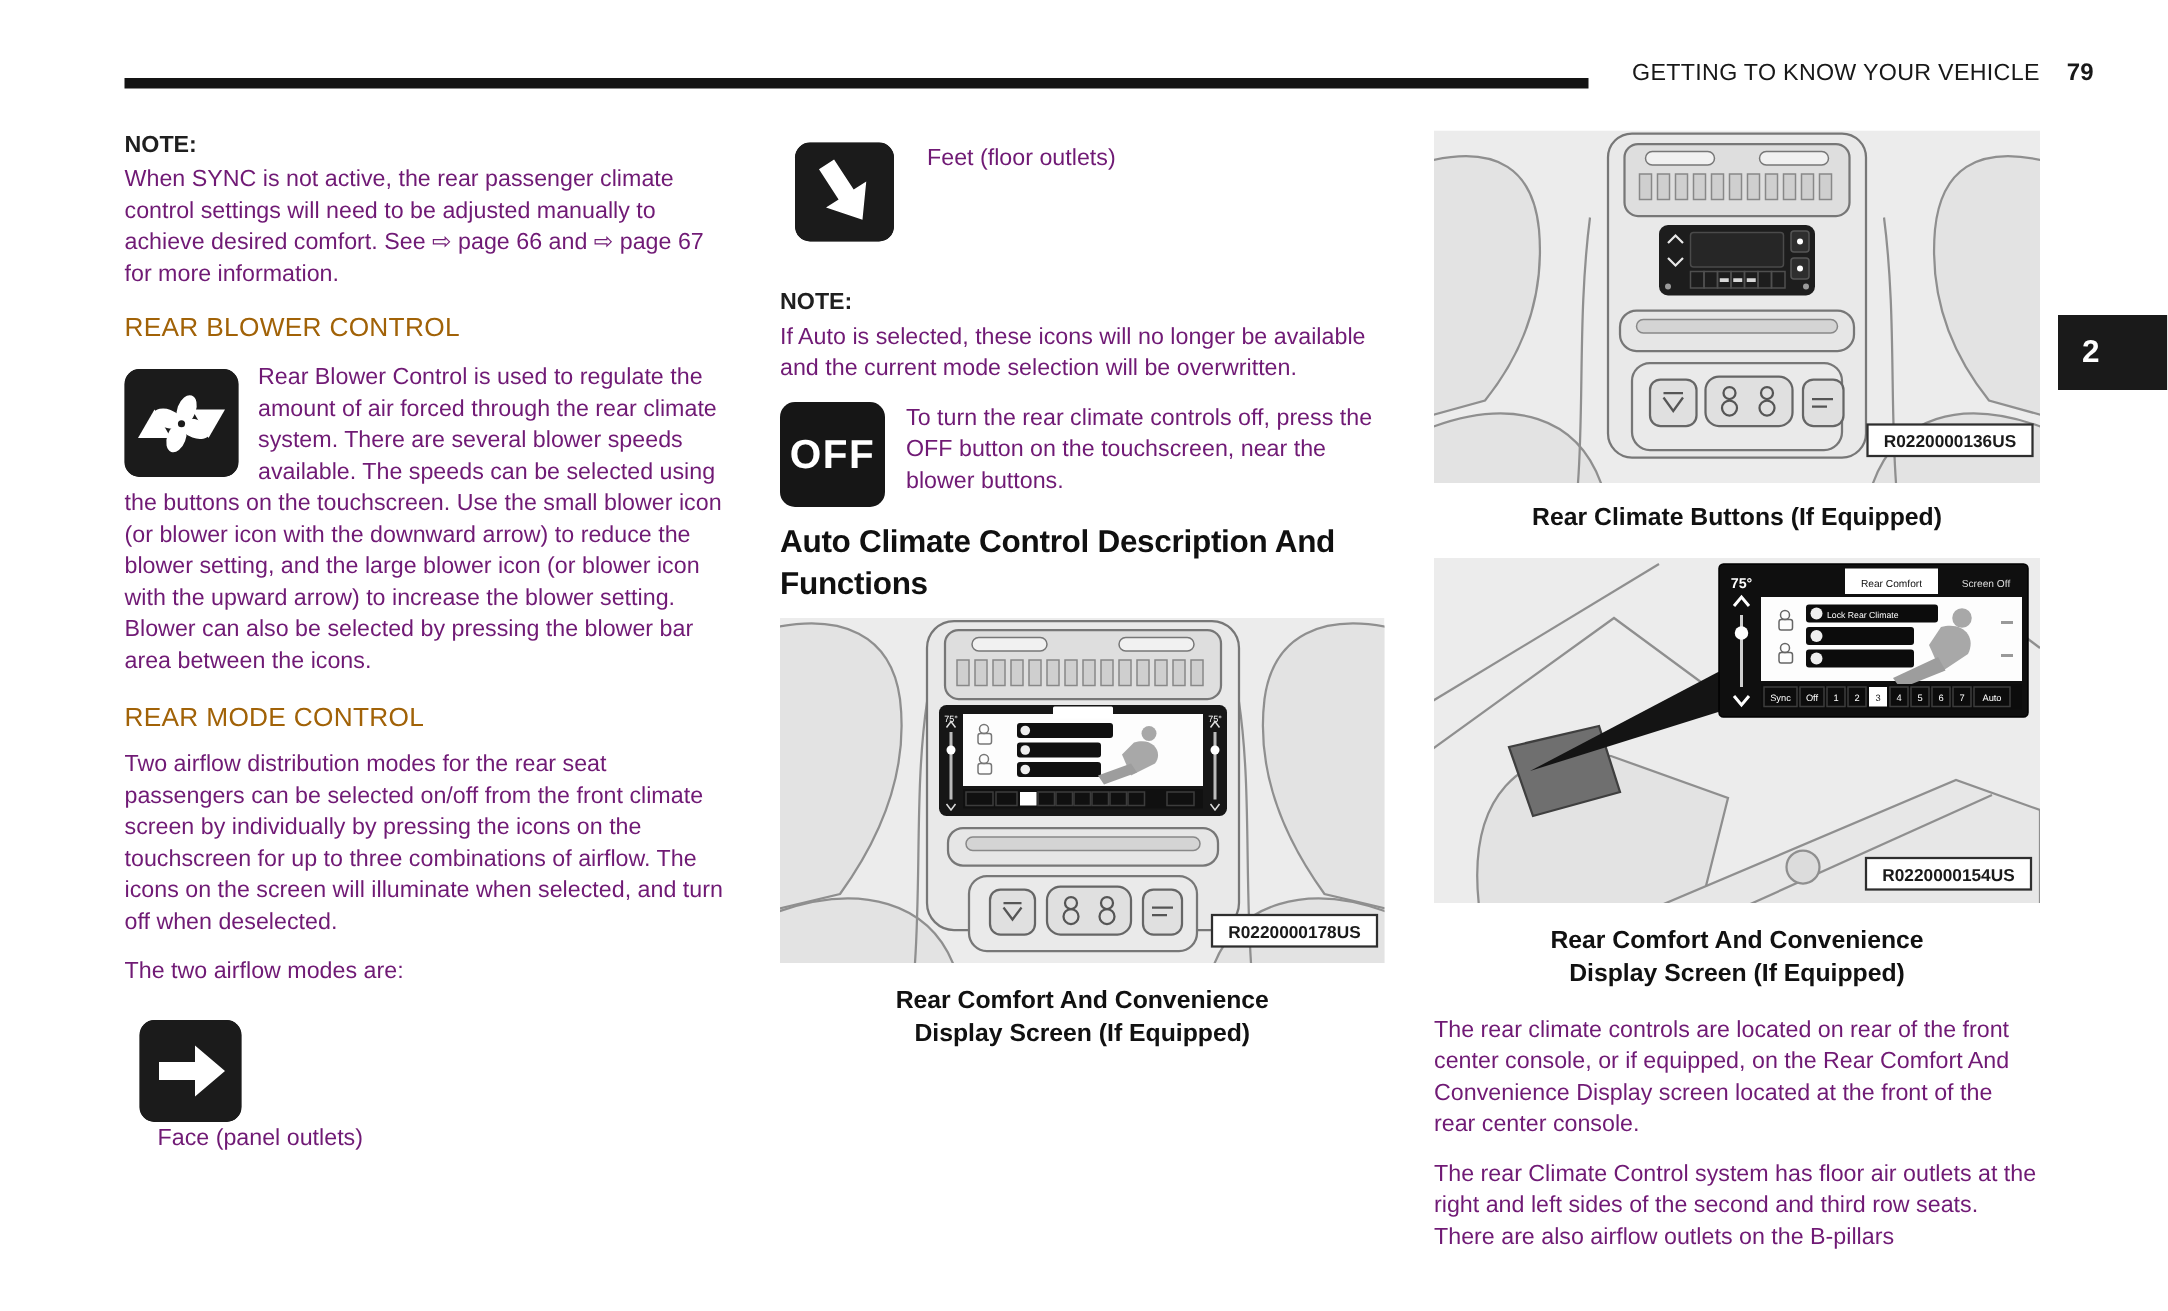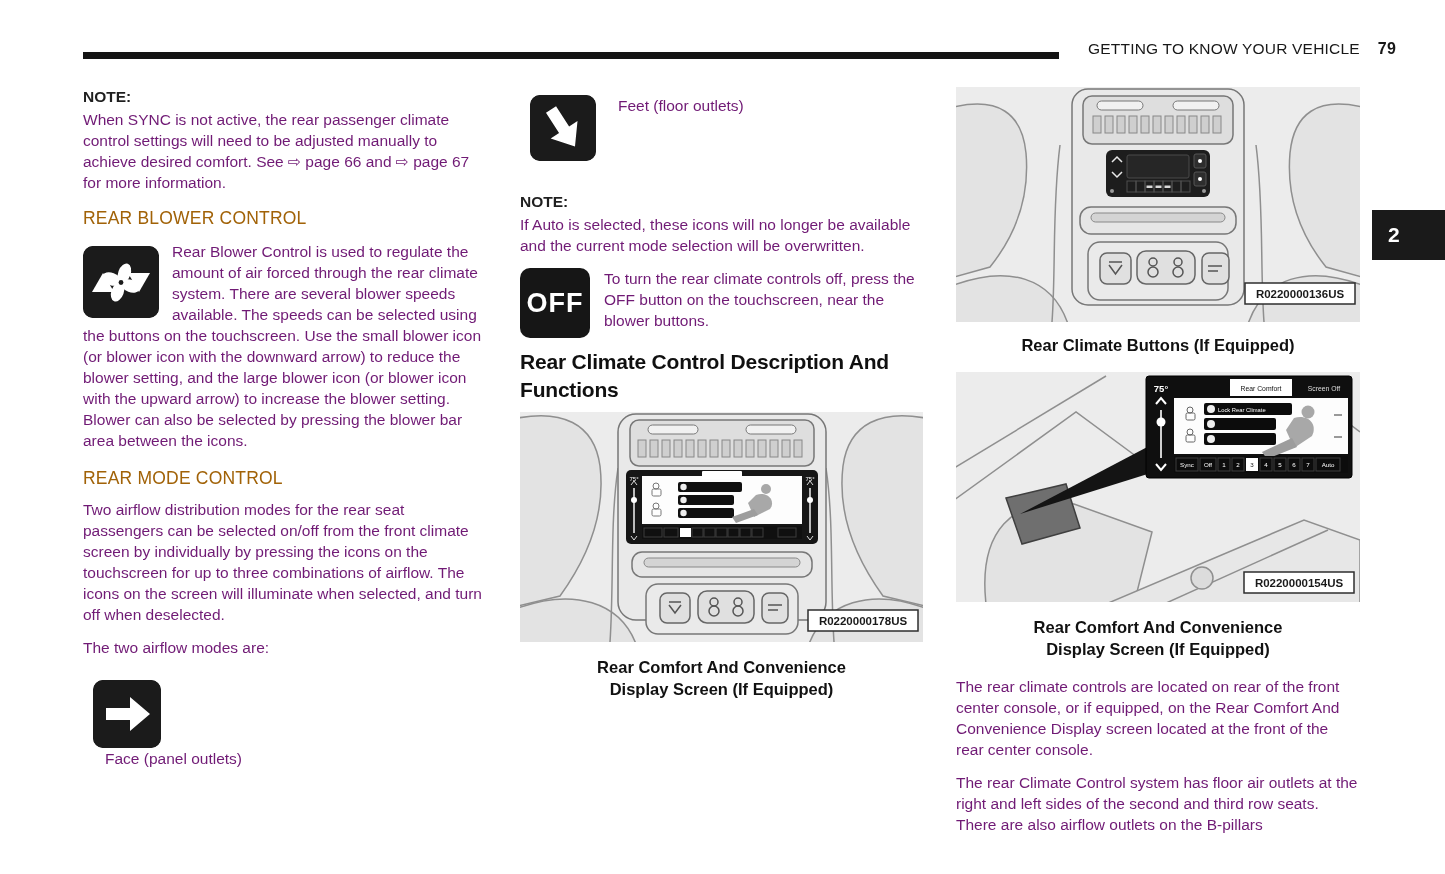--- a/index.html
+++ b/index.html
@@ -94,21 +94,21 @@
 
     <div class="note-label mt30">NOTE:</div>
     <p class="mt2">If Auto is selected, these icons will no longer be available and the current mode selection will be overwritten.</p>
 
 
     <div class="icon-row mt12" style="align-items:flex-start;">
       <div class="off-badge">OFF</div>
       <p style="margin-left:14px;width:318px;">To turn the rear climate controls off, press the OFF button on the touchscreen, near the blower buttons.</p>
     </div>
 
-    <h2 class="big-heading mt10" style="width:380px;">Rear Climate Control Description And Functions</h2>
+    <h2 class="big-heading mt10" style="width:380px;">Auto Climate Control Description And Functions</h2>
 
     <figure class="mt8">
       <svg width="403" height="230" viewBox="0 0 403 230">
         <rect width="403" height="230" fill="#ececec"></rect>
         <g fill="#e3e3e3" stroke="#8f8f8f" stroke-width="1.5">
           <path d="M-2,6 C40,-2 74,10 80,54 C86,104 66,148 40,184 L-2,194 Z"></path>
           <path d="M405,6 C363,-2 329,10 323,54 C317,104 337,148 363,184 L405,194 Z"></path>
           <path d="M-2,196 C54,176 100,190 116,232 L-2,232 Z"></path>
           <path d="M405,196 C351,176 305,190 289,232 L405,232 Z"></path>
           <path d="M90,230 C94,170 90,110 98,56" fill="none"></path>

